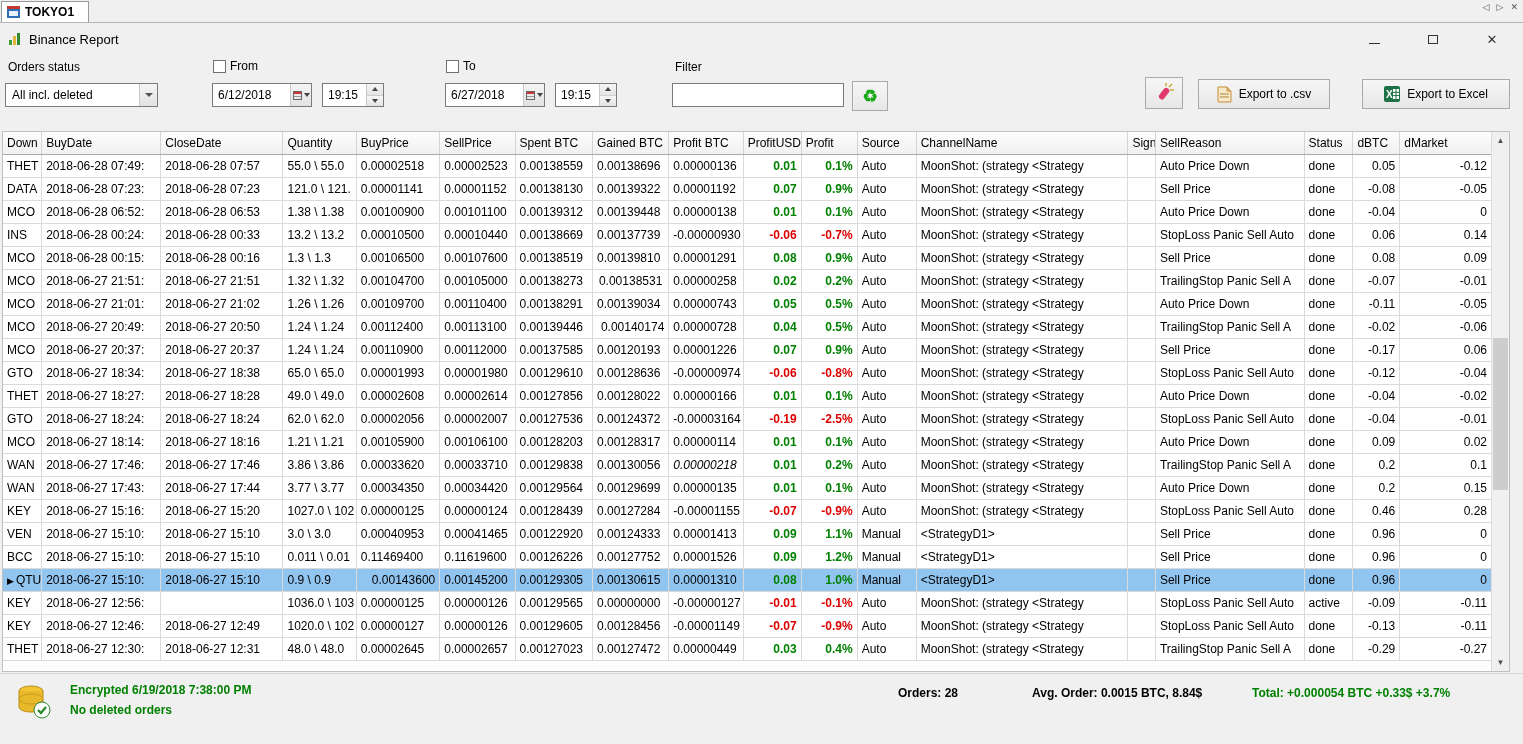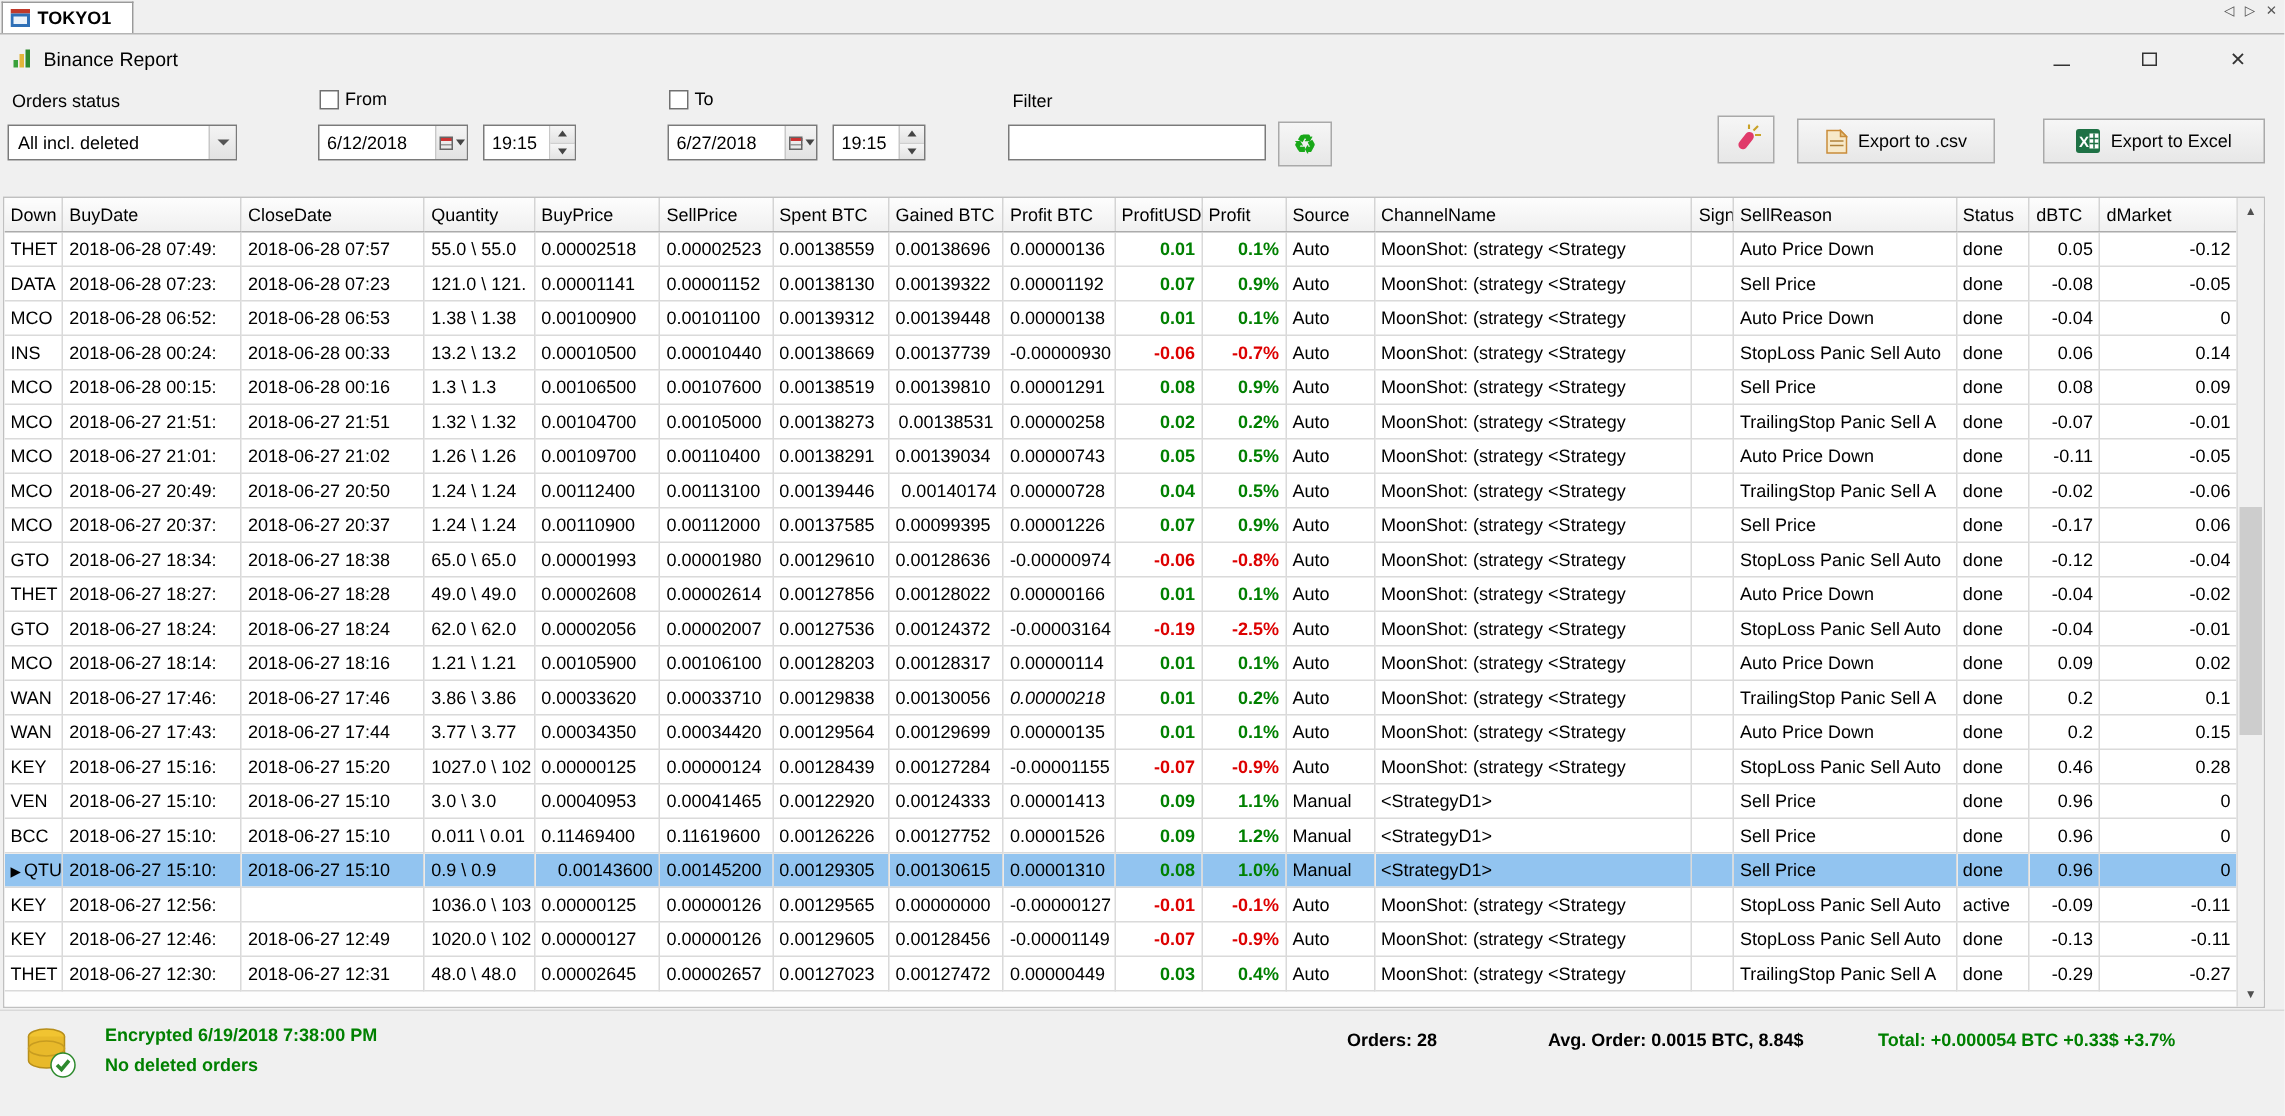--- a/index.html
+++ b/index.html
@@ -426,21 +426,21 @@
             <td style="text-align: right;">-0.06</td>
           </tr>
           <tr>
             <td style="text-align: left;">MCO</td>
             <td style="text-align: left;">2018-06-27 20:37:</td>
             <td style="text-align: left;">2018-06-27 20:37</td>
             <td style="text-align: left;">1.24 \ 1.24</td>
             <td style="text-align: left;">0.00110900</td>
             <td style="text-align: left;">0.00112000</td>
             <td style="text-align: left;">0.00137585</td>
-            <td style="text-align: left;">0.00099395</td>
+            <td style="text-align: left;">0.00120193</td>
             <td style="text-align: left;">0.00001226</td>
             <td class="gain" style="text-align: right;">0.07</td>
             <td class="gain" style="text-align: right;">0.9%</td>
             <td style="text-align: left;">Auto</td>
             <td style="text-align: left;">MoonShot: (strategy &lt;Strategy</td>
             <td style="text-align: left;"></td>
             <td style="text-align: left;">Sell Price</td>
             <td style="text-align: left;">done</td>
             <td style="text-align: right;">-0.17</td>
             <td style="text-align: right;">0.06</td>

